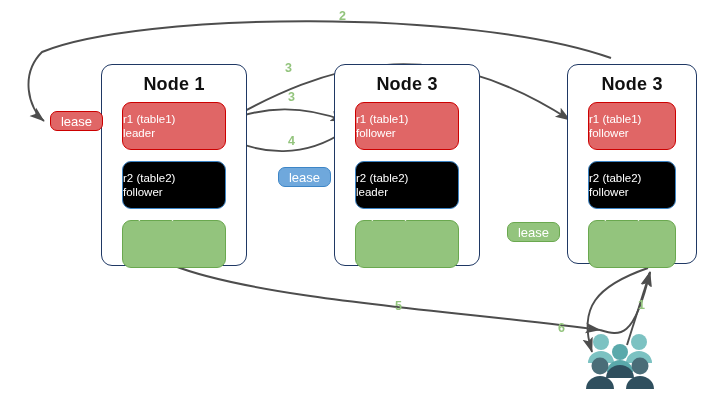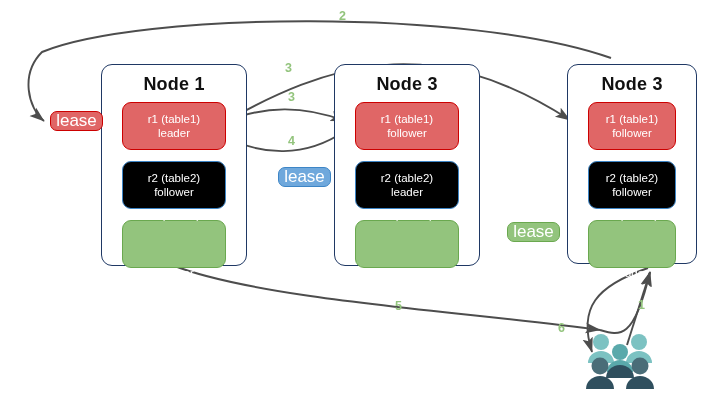--- a/index.html
+++ b/index.html
@@ -8,30 +8,30 @@
   #stage{position:relative;width:704px;height:405px;background:#fff;}
   svg.layer{position:absolute;left:0;top:0;width:704px;height:405px;}
   #arrows{z-index:1;}
   #people{z-index:3;}
   .node{position:absolute;box-sizing:border-box;
         border:1.6px solid #1f3864;border-radius:11px;background:#fff;z-index:2;}
   .node-title{position:absolute;left:0;right:0;top:9px;text-align:center;
               font-size:18px;font-weight:bold;color:#111;letter-spacing:.2px;}
   .replica{position:absolute;left:20px;right:20px;height:48px;
            box-sizing:border-box;border-radius:9px;
-           display:flex;flex-direction:column;align-items:center;
+           display:flex;flex-direction:column;align-items:flex-start;
            justify-content:center;line-height:1.22;
            font-size:11.5px;color:#ffffff;}
   .rep-red{background:#e06666;border:1.6px solid #cc0000;}
   .rep-blue{background:#000000;border:1.6px solid #3d85c6;}
   .rep-green{background:#93c47d;border:1.6px solid #6aa84f;}
   .r-top{top:37px;} .r-mid{top:96px;} .r-bot{top:155px;gap:43px;}
   .lease{position:absolute;box-sizing:border-box;border-radius:7px;
          display:flex;align-items:center;justify-content:center;
-         font-size:17px;color:#fff;z-index:4;height:20px;width:53px;}
+         font-size:13px;color:#fff;z-index:4;height:20px;width:53px;}
   .lease-red{background:#e06666;border:1.6px solid #cc0000;}
   .lease-blue{background:#6fa8dc;border:1.6px solid #3d85c6;}
   .lease-green{background:#93c47d;border:1.6px solid #6aa84f;}
   .step{position:absolute;font-size:12.5px;font-weight:bold;
         color:#93c47d;z-index:5;}
 </style>
 </head>
 <body>
 
 <div id="stage">

